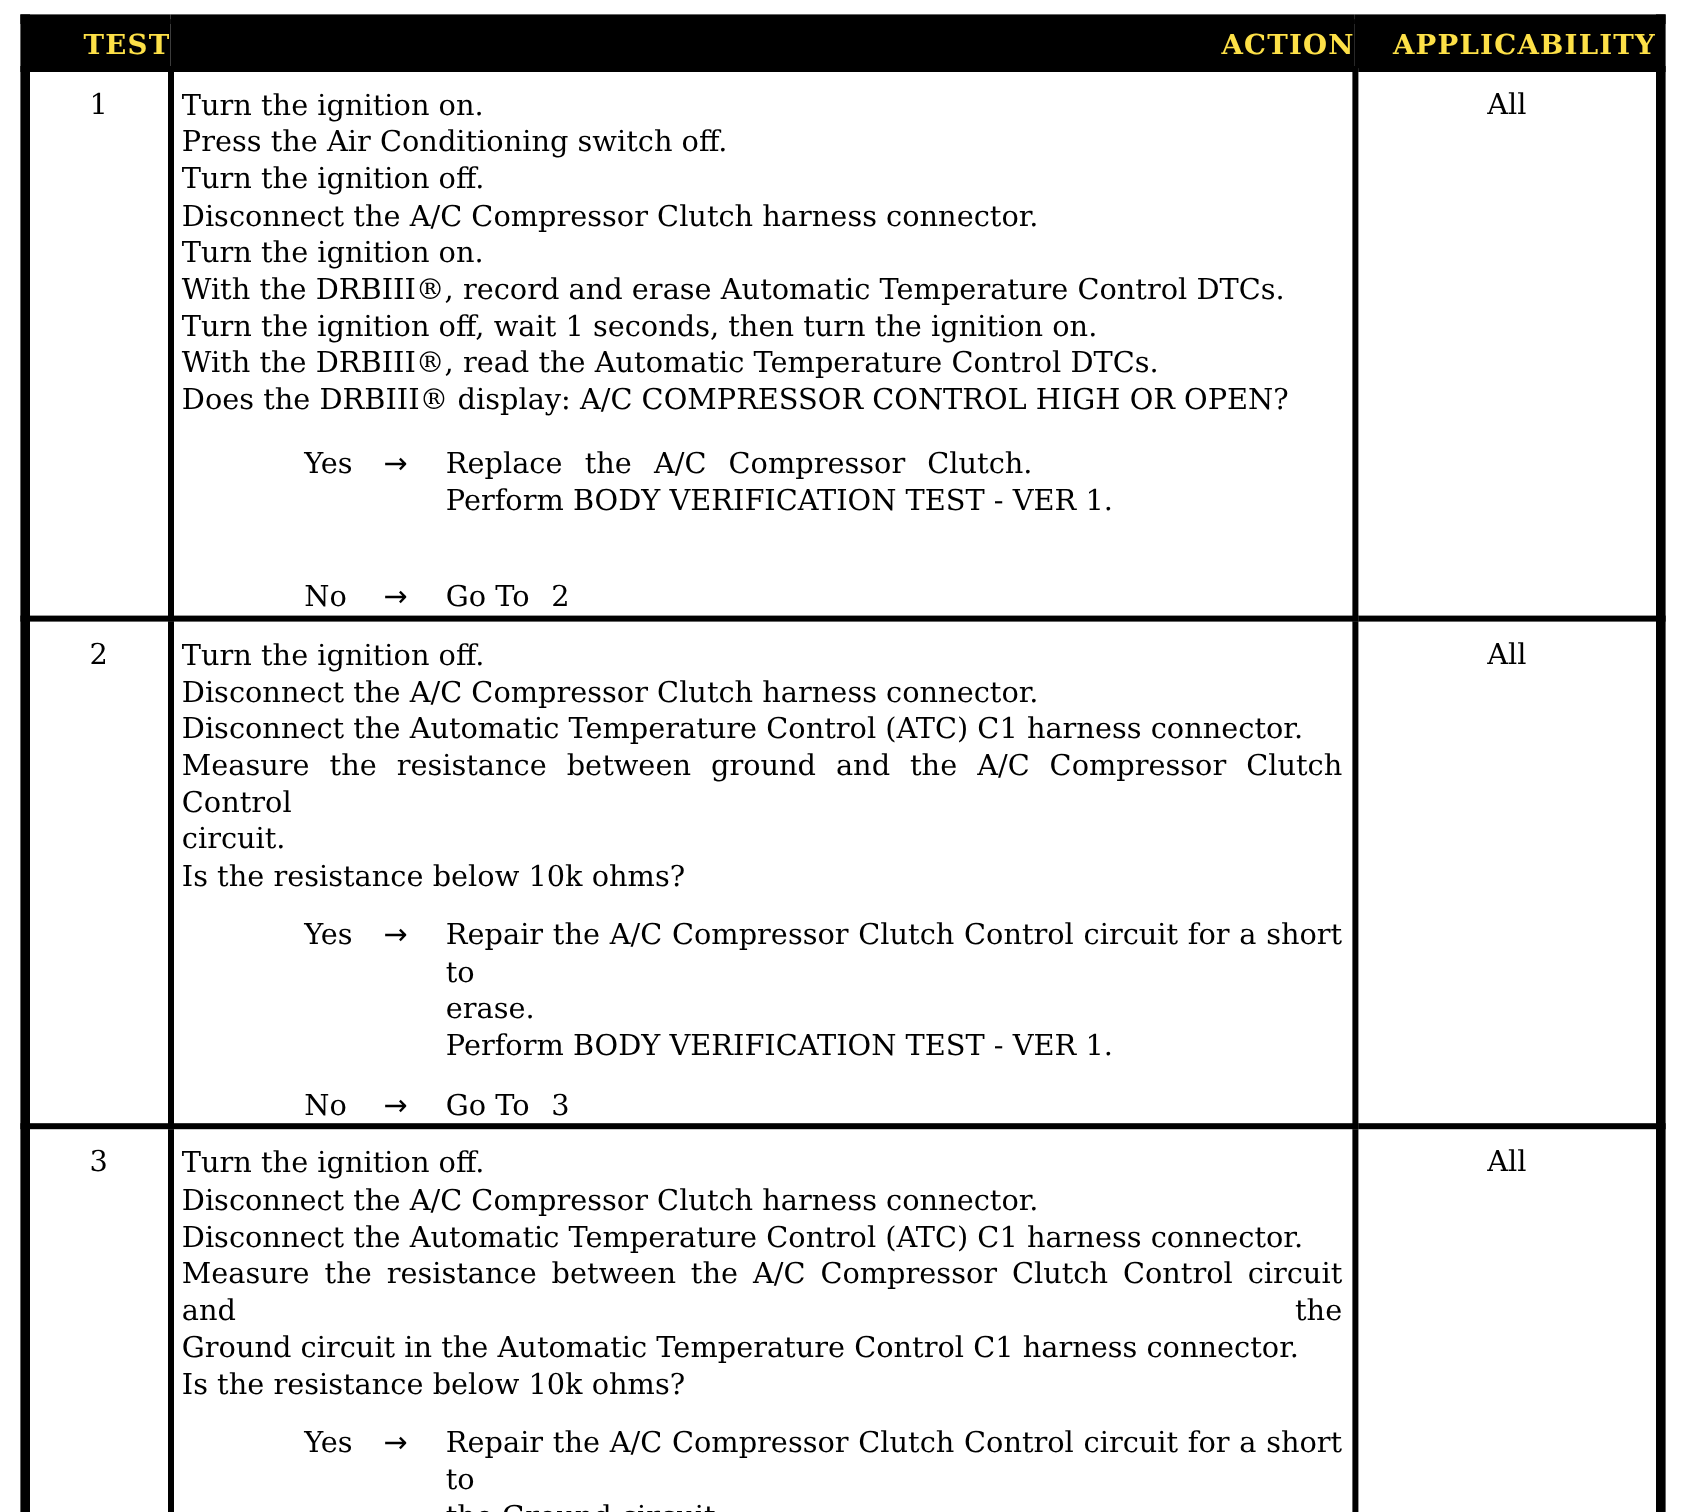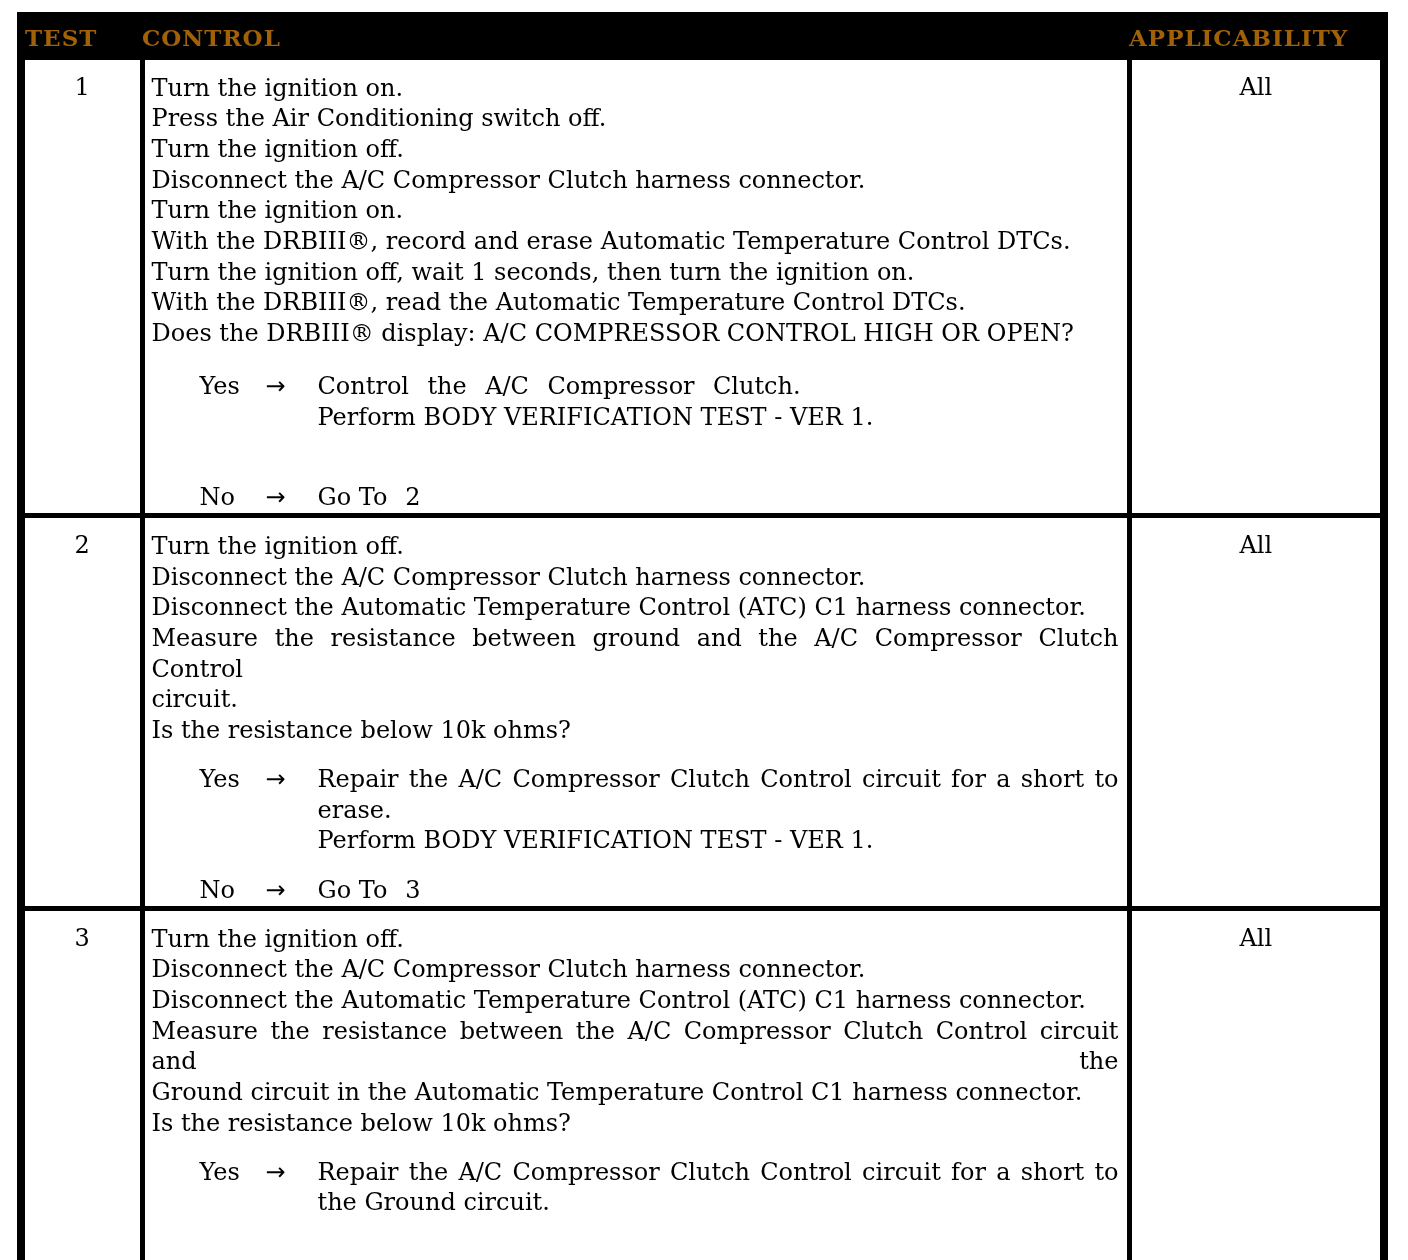--- a/index.html
+++ b/index.html
@@ -8,39 +8,39 @@
     font-family:"DejaVu Serif", "Liberation Serif", serif;color:#000;
     overflow:hidden;
   }
   table.diag{
     position:absolute;left:17px;top:12px;width:1363px;
     border-collapse:collapse;table-layout:fixed;
     border:8px solid #000;
   }
   thead tr{height:41px;}
   thead th{
-    background:#000;color:#a16207;border:0;
+    background:#000;color:#fde047;border:0;
     font-size:23px;font-weight:bold;letter-spacing:1px;
-    text-align:left;vertical-align:middle;padding:0;
+    text-align:right;vertical-align:middle;padding:0;
   }
   tbody td{
     vertical-align:top;border:5px solid #000;
     font-size:24px;padding:0;background:#fff;
   }
   tbody tr:nth-child(1){height:452px;}
   tbody tr:nth-child(2){height:368px;}
   tbody tr:nth-child(3){height:358px;}
   td.c-test{text-align:center;padding-top:13px;}
   td.c-action{padding:13px 8px 0 7px;}
   td.c-appl{text-align:center;padding-top:13px;}
   .line{line-height:30.7px;min-height:30.7px;}
   .just{text-align:justify;text-align-last:justify;}
   .wide{word-spacing:0.45em;}
   .branch{display:flex;align-items:flex-start;line-height:30.7px;}
-  .b-label{margin-left:48px;width:66px;flex:none;}
+  .b-label{margin-left:102px;width:66px;flex:none;}
   .b-arrow{width:52px;flex:none;font-family:"DejaVu Sans","Liberation Sans",sans-serif;}
   .b-lines{flex:1;min-width:0;}
   .yes-block{margin-top:22px;}
   .no-line{margin-top:50px;justify-content:space-between;}
   tbody tr:nth-child(2) .yes-block, tbody tr:nth-child(3) .yes-block{margin-top:18px;}
   tbody tr:nth-child(2) .no-line,  tbody tr:nth-child(3) .no-line{margin-top:19px;}
   .no-num{margin-left:18px;}
 </style>
 </head>
 <body>
@@ -48,21 +48,21 @@
 <div class="page">
   <table class="diag">
     <colgroup>
       <col style="width:121px">
       <col style="width:987px">
       <col style="width:255px">
     </colgroup>
     <thead>
       <tr>
         <th>TEST</th>
-        <th>CONTROL</th>
+        <th>ACTION</th>
         <th>APPLICABILITY</th>
       </tr>
     </thead>
     <tbody>
     <tr>
       <td class="c-test">
         <div class="tnum">1</div>
       </td>
       <td class="c-action">
         <div class="action-lines">
@@ -73,21 +73,21 @@
               <div class="line">Turn the ignition on.</div>
               <div class="line">With the DRBIII®, record and erase Automatic Temperature Control DTCs.</div>
               <div class="line">Turn the ignition off, wait 1 seconds, then turn the ignition on.</div>
               <div class="line">With the DRBIII®, read the Automatic Temperature Control DTCs.</div>
               <div class="line">Does the DRBIII® display: A/C COMPRESSOR CONTROL HIGH OR OPEN?</div>
             </div>
         <div class="branch yes-block">
           <span class="b-label">Yes</span>
           <span class="b-arrow">→</span>
           <div class="b-lines">
-                <div class="line wide">Control the A/C Compressor Clutch.</div>
+                <div class="line wide">Replace the A/C Compressor Clutch.</div>
                 <div class="line">Perform BODY VERIFICATION TEST - VER 1.</div>
               </div>
         </div>
         <div class="branch no-line">
           <span class="b-label">No</span>
           <span class="b-arrow">→</span>
           <div class="b-lines">
             <span>Go To</span><span class="no-num">2</span>
           </div>
         </div>

